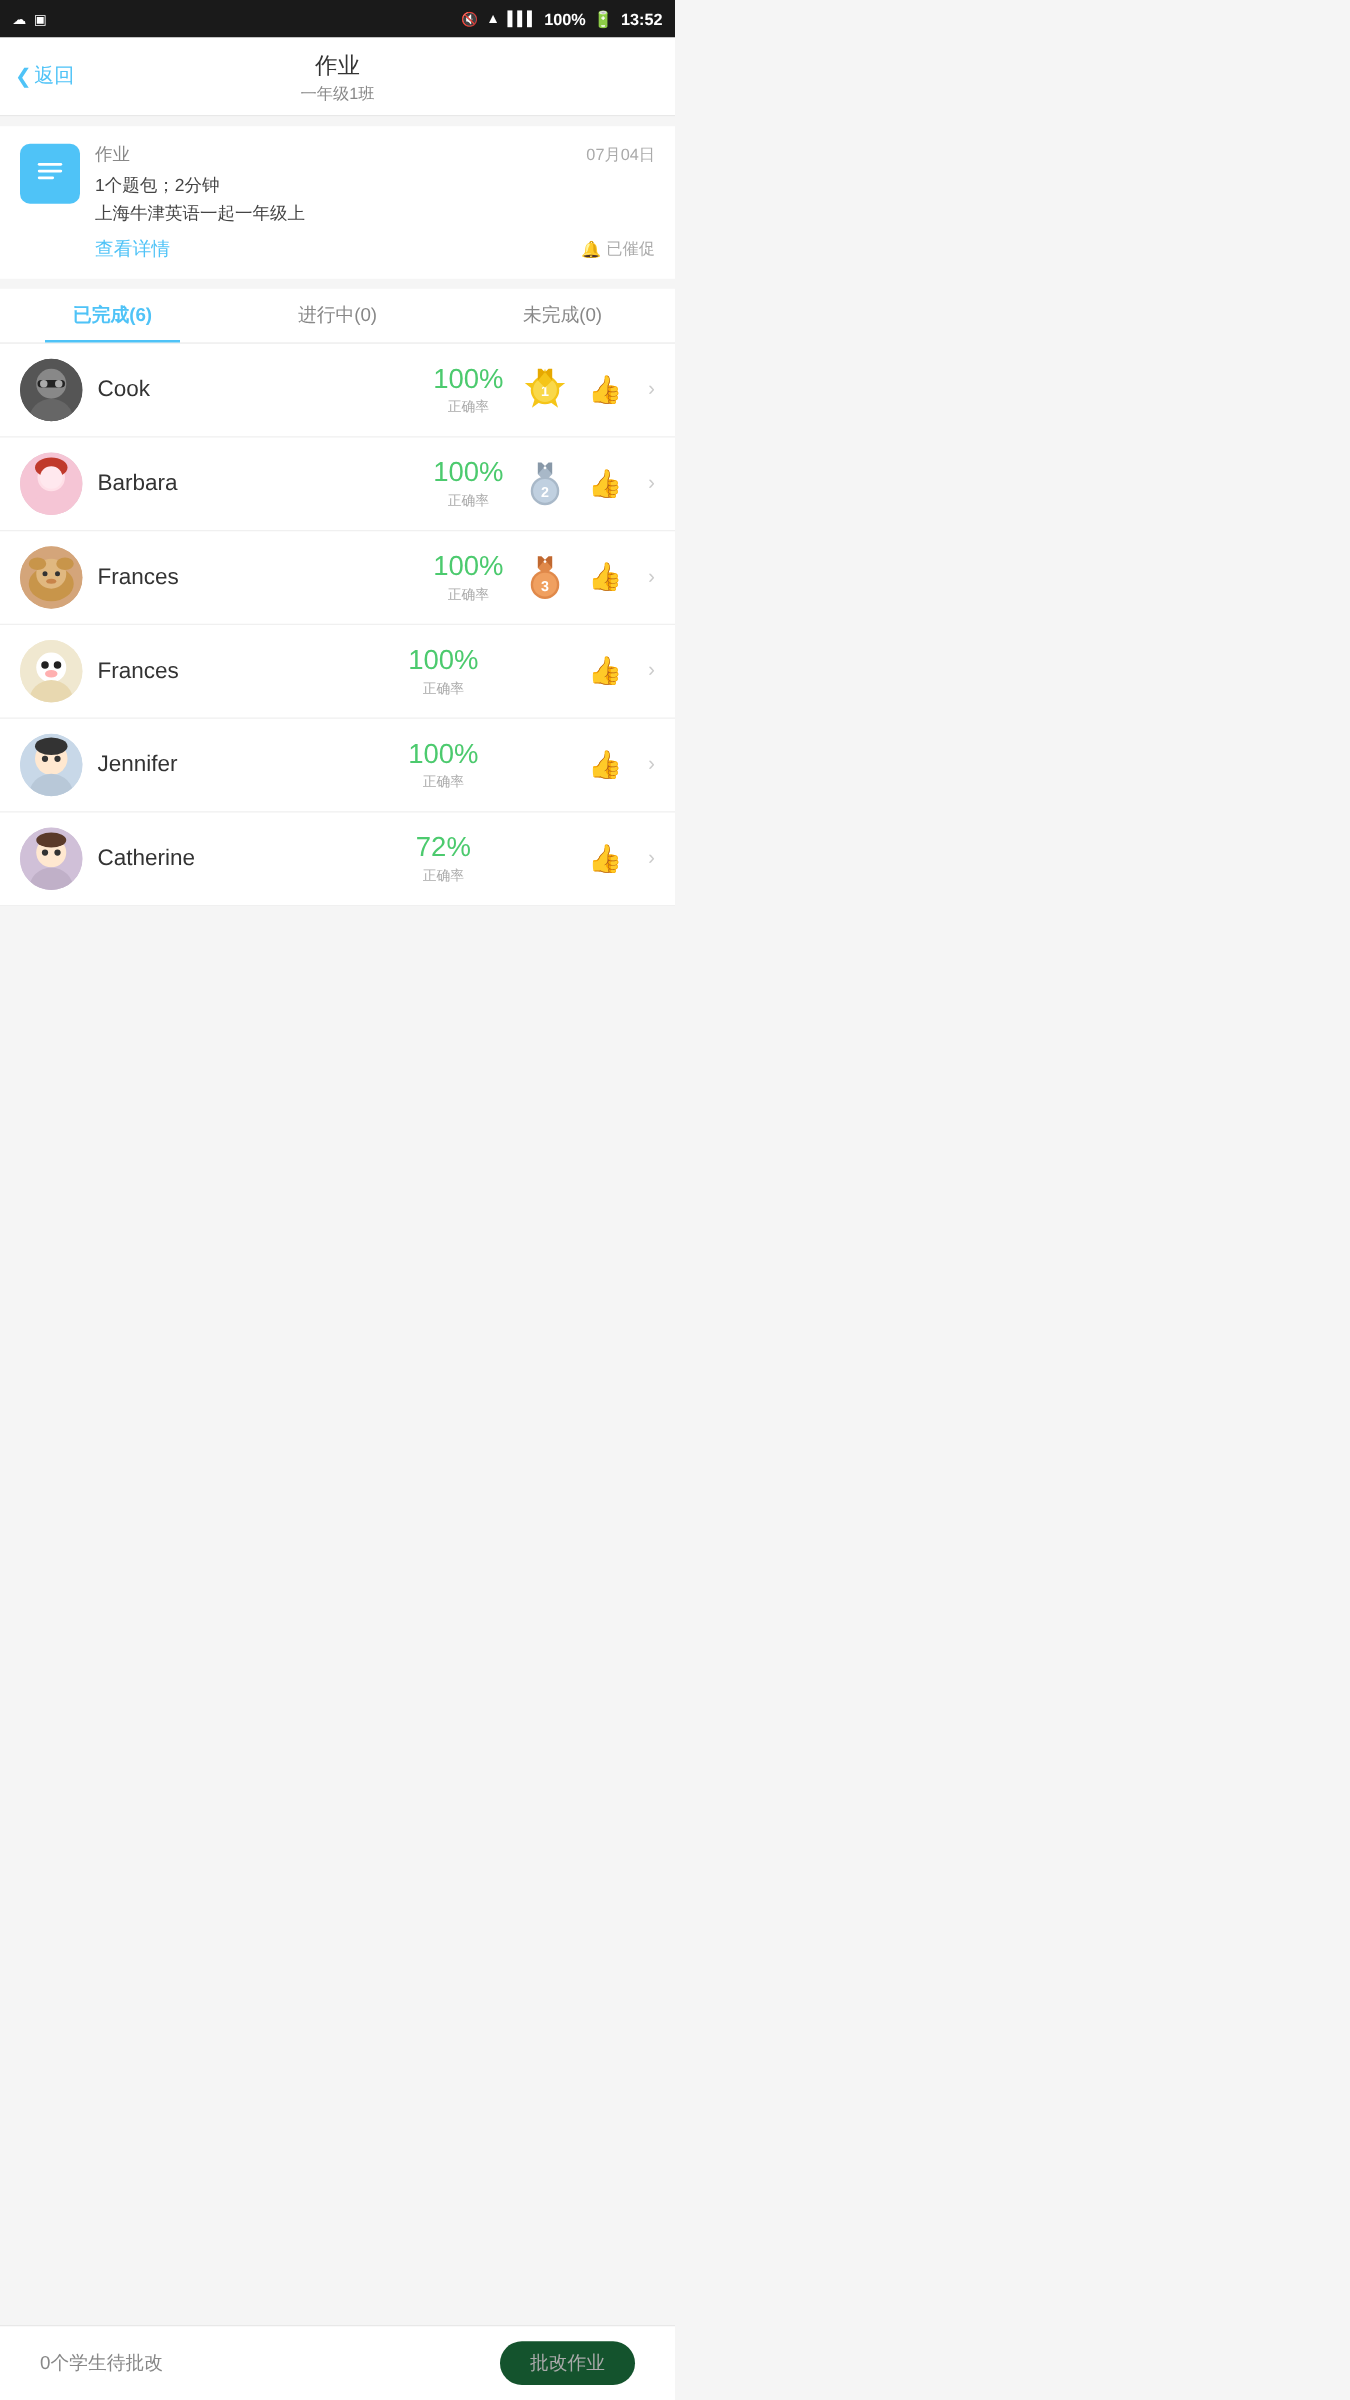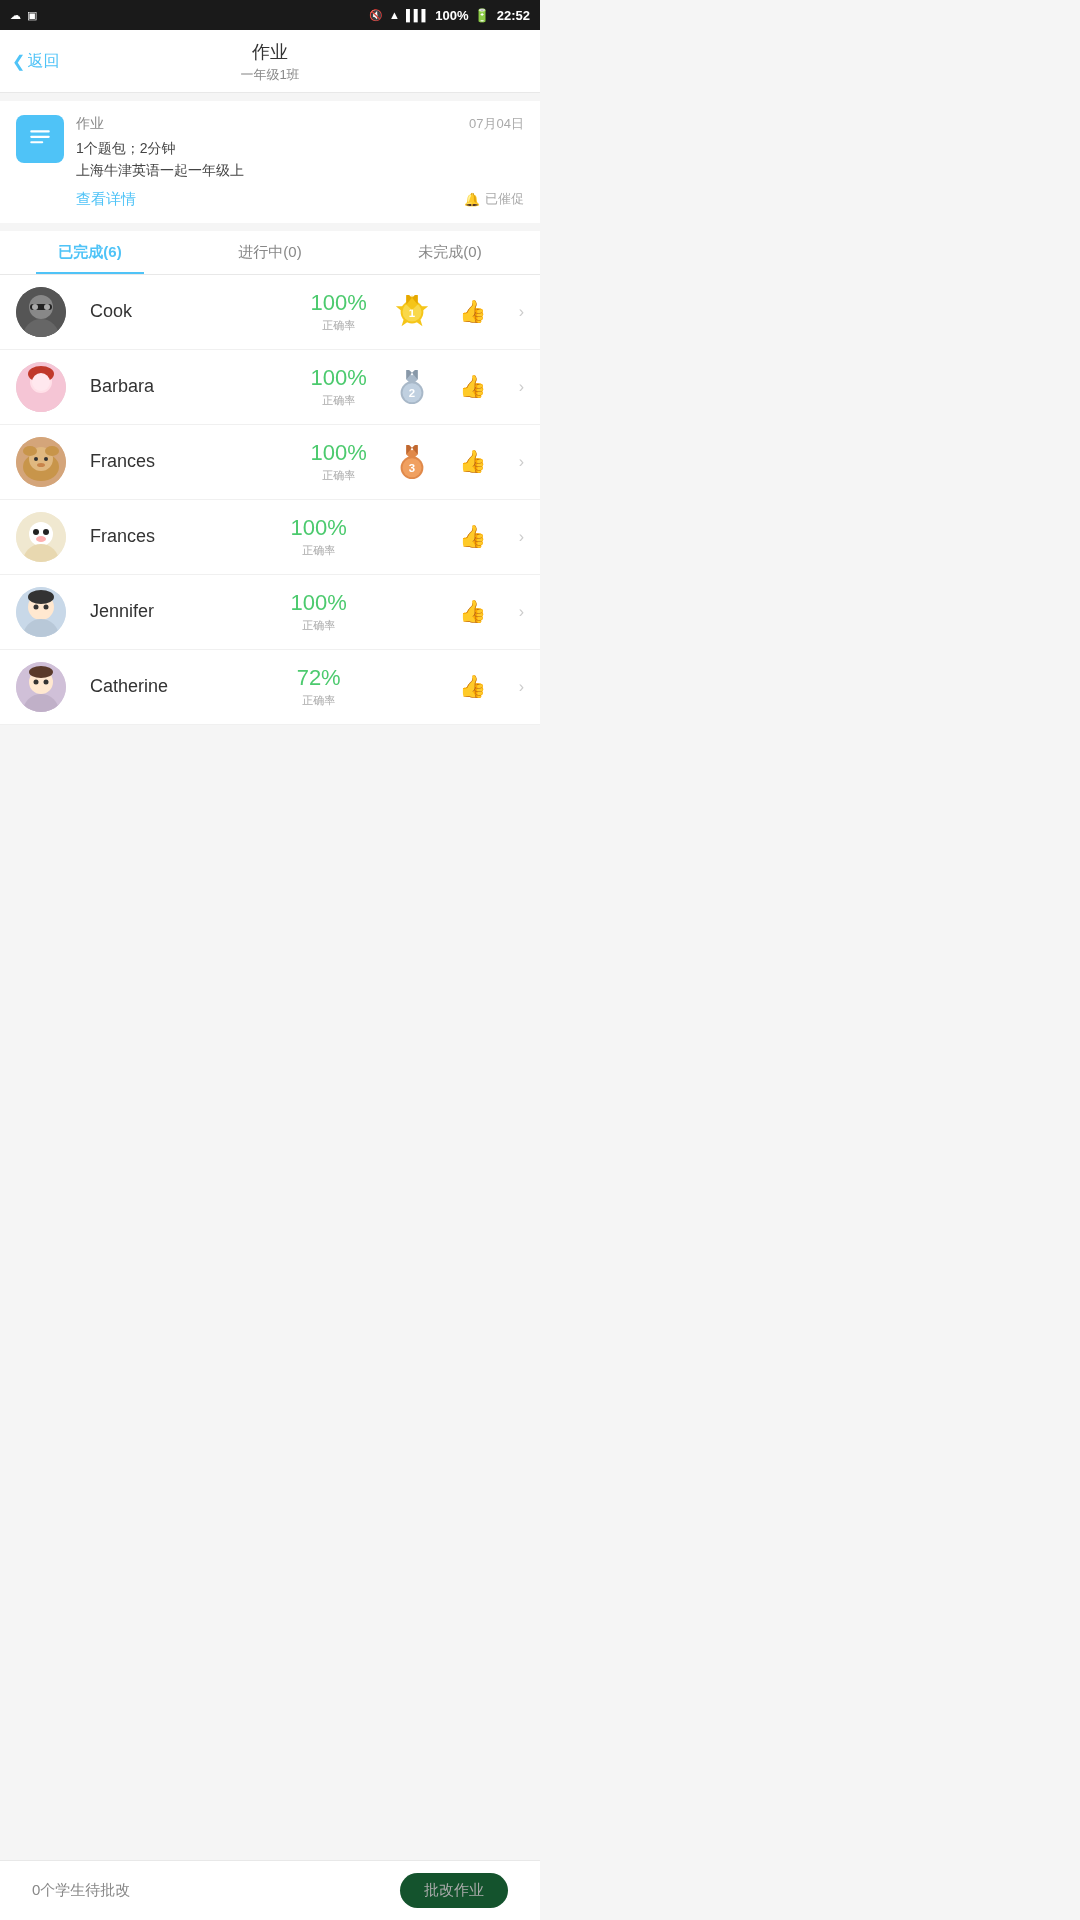--- a/index.html
+++ b/index.html
@@ -133,21 +133,21 @@
       background: #4fc3f7;
     }
 
     
     .student-list { background: white; }
     .student-row {
       display: flex;
       align-items: center;
       padding: 12px 16px;
       border-bottom: 1px solid #f0f0f0;
-      gap: 24px;
+      gap: 12px;
     }
     .avatar {
       width: 50px;
       height: 50px;
       border-radius: 50%;
       overflow: hidden;
       flex-shrink: 0;
       background: #ddd;
       display: flex;
       align-items: center;
@@ -221,21 +221,21 @@
   <div class="status-left">
     <span>☁</span>
     <span>▣</span>
   </div>
   <div class="status-right">
     <span style="font-size:11px;">🔇</span>
     <span style="font-size:11px;">▲</span>
     <span style="font-size:11px;">▌▌▌</span>
     <span>100%</span>
     <span>🔋</span>
-    <span>22:52</span>
+    <span>13:52</span>
   </div>
 </div>
 
 <div class="header">
   <div class="header-back">
     <span>❮</span>
     <span>返回</span>
   </div>
   <div class="header-title">作业</div>
   <div class="header-subtitle">一年级1班</div>

